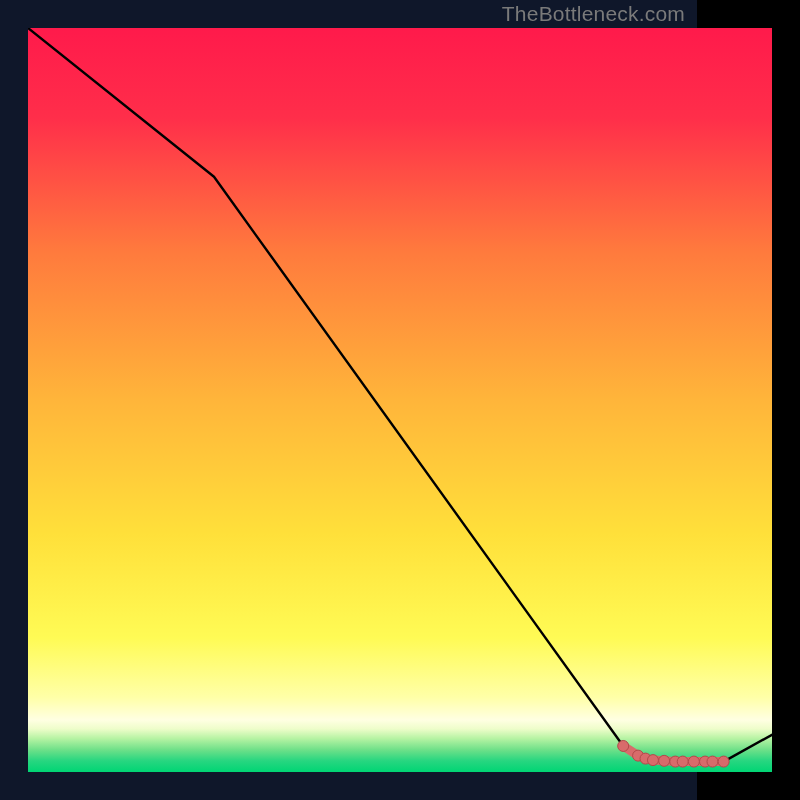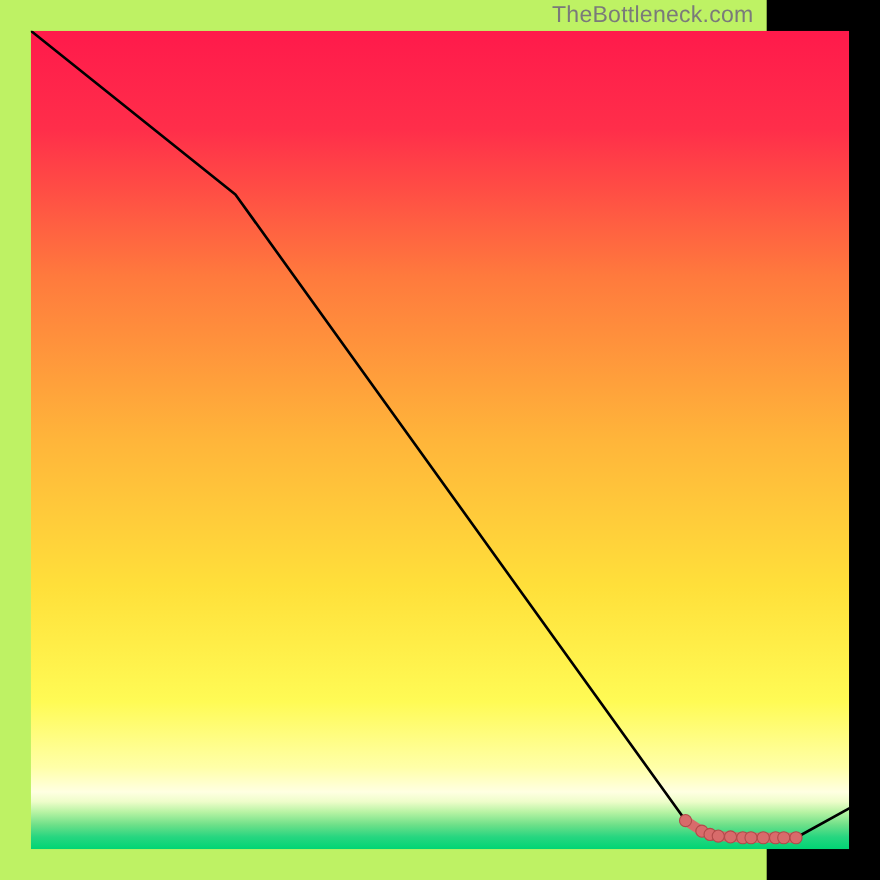--- a/index.html
+++ b/index.html
@@ -8,21 +8,21 @@
     width: 800px;
     height: 800px;
     background: #000;
     overflow: hidden;
     font-family: Arial, Helvetica, sans-serif;
   }
   .stage {
     position: relative;
     width: 697px;
     height: 800px;
-    background: #bef264;
+    background: #0f172a;
   }
   .watermark {
     position: absolute;
     top: 2px;
     right: 12px;
     color: #7a7a7a;
     font-size: 21px;
     letter-spacing: 0.2px;
     z-index: 50;
     user-select: none;

